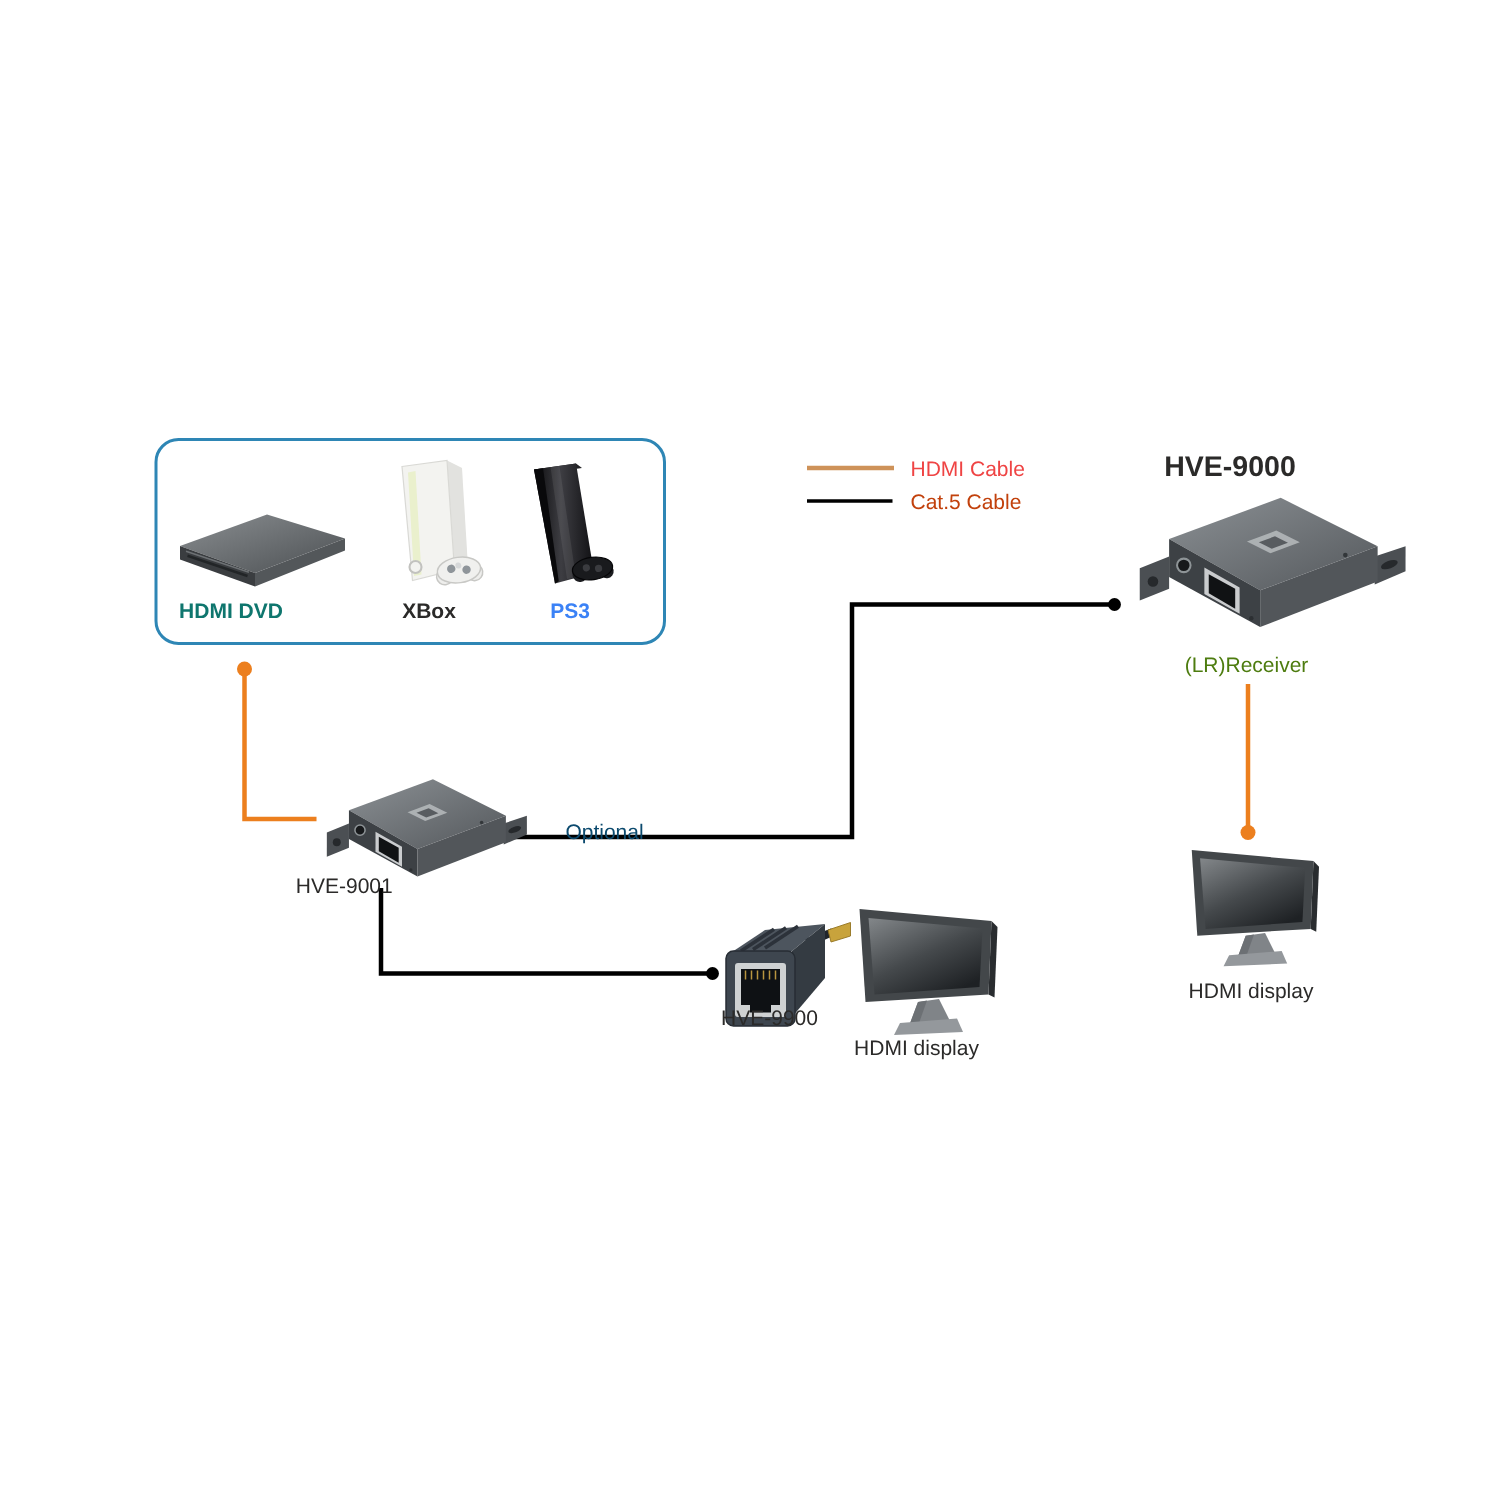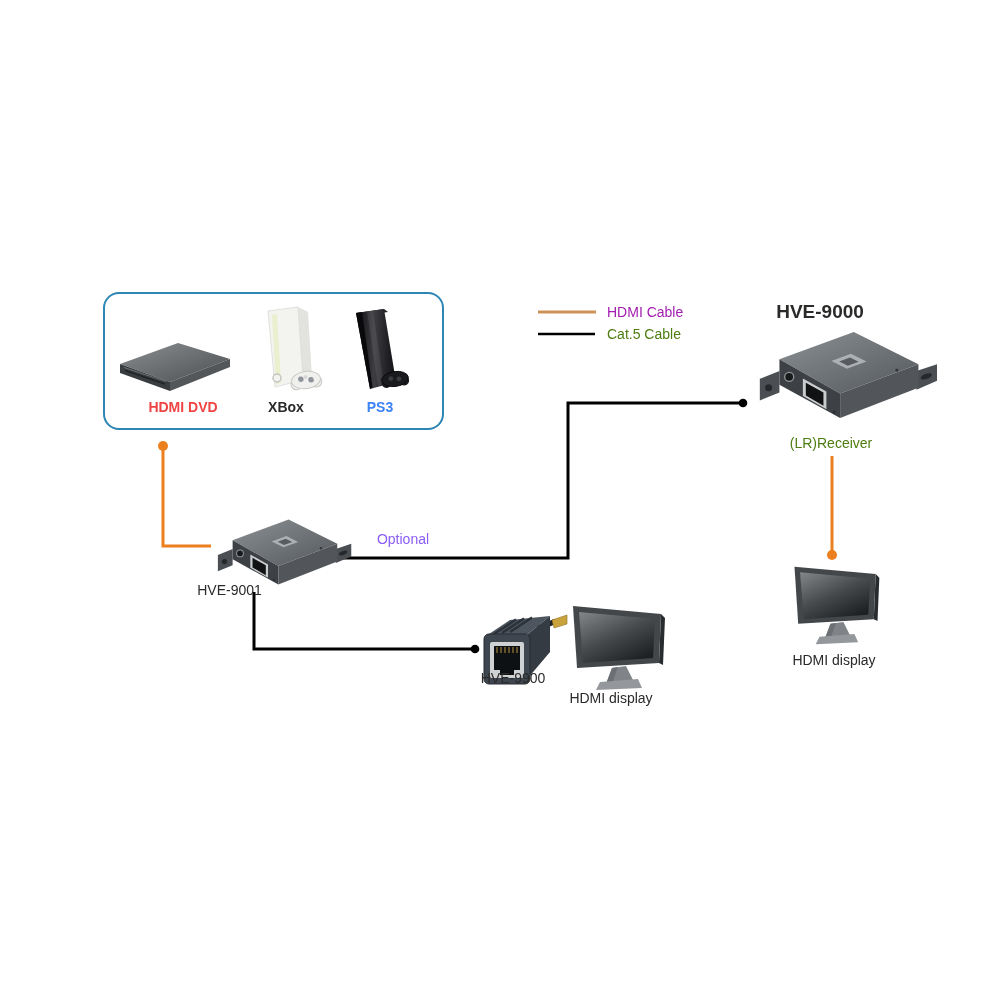--- a/index.html
+++ b/index.html
@@ -72,21 +72,21 @@
 
   <div class="source-box" style="border-color: rgb(46, 134, 181);"></div>
 
   <svg class="device" style="left:116px; top:336px;" width="118" height="56" viewBox="0 0 118 56">
     <polygon points="4,28 62,7 114,23 54,46" fill="url(#dvdTop)"></polygon>
     <polygon points="4,28 54,46 54,55 4,37" fill="#3a3d40"></polygon>
     <polygon points="54,46 114,23 114,31 54,55" fill="#53575a"></polygon>
     <line x1="8" y1="31.5" x2="50" y2="45.5" stroke="#6d7174" stroke-width="1"></line>
     <line x1="9" y1="34.5" x2="49" y2="48" stroke="#222527" stroke-width="1.6"></line>
   </svg>
-  <div class="lbl center bold" style="left: 183px; top: 399px; color: #ef4444;">HDMI DVD</div>
+  <div class="lbl center bold" style="left: 154px; top: 399px; color: #0f766e;">HDMI DVD</div>
 
   <svg class="device" style="left:250px; top:302px;" width="80" height="94" viewBox="0 0 80 94">
     <polygon points="18,9 48,5 58,10 28,14" fill="#fbfbf8"></polygon>
     <polygon points="48,5 58,10 62,76 53,78" fill="#e2e2df"></polygon>
     <polygon points="18,9 48,5 53,78 25,85" fill="#f3f3f0" stroke="#d9d9d5" stroke-width="0.8"></polygon>
     <polygon points="22,13 27,12 31,81 26,82" fill="#eaf0cd"></polygon>
     <circle cx="27" cy="76" r="4" fill="#f3f3f0" stroke="#c2c2bf" stroke-width="1.4"></circle>
     <g transform="translate(56,78) rotate(-8)">
       <circle cx="-10" cy="3" r="5.5" fill="#eeeeec" stroke="#c8c8c5" stroke-width="1"></circle>
       <circle cx="10" cy="3" r="5.5" fill="#eeeeec" stroke="#c8c8c5" stroke-width="1"></circle>
@@ -106,22 +106,22 @@
     <g transform="translate(53,73) rotate(-8)">
       <circle cx="-9" cy="3" r="4.8" fill="#1b1c1f"></circle>
       <circle cx="9" cy="3" r="4.8" fill="#1b1c1f"></circle>
       <ellipse cx="0" cy="0" rx="13.5" ry="7.5" fill="#191a1d" stroke="#050507" stroke-width="0.8"></ellipse>
       <circle cx="-4" cy="-1" r="2.4" fill="#3a3b3f"></circle>
       <circle cx="4" cy="0.5" r="2.4" fill="#3a3b3f"></circle>
     </g>
   </svg>
   <div class="lbl center bold" style="left: 380px; top: 399px; color: #3b82f6;">PS3</div>
 
-  <div class="lbl" style="left: 607px; top: 304px; color: #a21caf;">HDMI Cable</div>
-  <div class="lbl" style="left: 607px; top: 326px; color: #4d7c0f;">Cat.5 Cable</div>
+  <div class="lbl" style="left: 607px; top: 304px; color: #ef4444;">HDMI Cable</div>
+  <div class="lbl" style="left: 607px; top: 326px; color: #c2410c;">Cat.5 Cable</div>
 
   <div class="lbl center title" style="left: 820px; top: 301px; color: rgb(43, 42, 41);">HVE-9000</div>
   <svg class="device" style="left:752px; top:322px;" width="186" height="102" viewBox="0 0 190 104">
     <polygon points="168,50 189,43 189,60 168,69" fill="#4b4f53"></polygon>
     <ellipse cx="178" cy="55.5" rx="6" ry="2.6" fill="#26292c" transform="rotate(-20 178 55.5)"></ellipse>
     <polygon points="8,58 28,50 28,72 8,80" fill="#4b4f53"></polygon>
     <circle cx="17" cy="67" r="3.6" fill="#26292c"></circle>
     <polygon points="28,38 104,10 170,43 90,73" fill="url(#extTop)"></polygon>
     <polygon points="28,38 90,73 90,98 28,64" fill="#3d4145"></polygon>
     <polygon points="90,73 170,43 170,67 90,98" fill="#52565a"></polygon>
@@ -150,21 +150,21 @@
     <g>
       <polygon points="52,57.5 76,71 76,89 52,75.5" fill="#caccce"></polygon>
       <polygon points="55,62 73,72 73,85.5 55,75" fill="#101214"></polygon>
     </g>
     <circle cx="38" cy="56" r="4.6" fill="#17191b" stroke="#8e9497" stroke-width="1.4"></circle>
     <circle cx="148" cy="49" r="1.6" fill="#33373a"></circle>
     <circle cx="84" cy="92" r="1.5" fill="#2c2f32"></circle>
   </svg>
   <div class="lbl center" style="left: 214px; top: 582px; color: rgb(43, 42, 41); padding-left: 31px;">HVE-9001</div>
 
-  <div class="lbl center" style="left: 403px; top: 531px; color: #8b5cf6; text-align: right;">Optional</div>
+  <div class="lbl center" style="left: 403px; top: 546px; color: #0c4a6e; text-align: right;">Optional</div>
 
   <svg class="device" style="left:478px; top:612px;" width="90" height="76" viewBox="0 0 90 76">
     <polygon points="58,14 76,7 82,10 64,18" fill="#20252b"></polygon>
     <polygon points="74,8 89,3 89,12 76,16" fill="#c8a33c" stroke="#93731f" stroke-width="0.6"></polygon>
     <polygon points="8,24 32,8 72,4 50,22" fill="#4d555e"></polygon>
     <line x1="16" y1="22" x2="38" y2="7.5" stroke="#2c323a" stroke-width="2.4"></line>
     <line x1="24" y1="21" x2="46" y2="6.5" stroke="#2c323a" stroke-width="2.4"></line>
     <line x1="32" y1="20" x2="54" y2="5.5" stroke="#2c323a" stroke-width="2.4"></line>
     <polygon points="50,22 72,4 72,40 50,66" fill="#343b42"></polygon>
     <rect x="6" y="22" width="46" height="50" rx="5" fill="#3e464f" stroke="#272d34" stroke-width="1"></rect>

